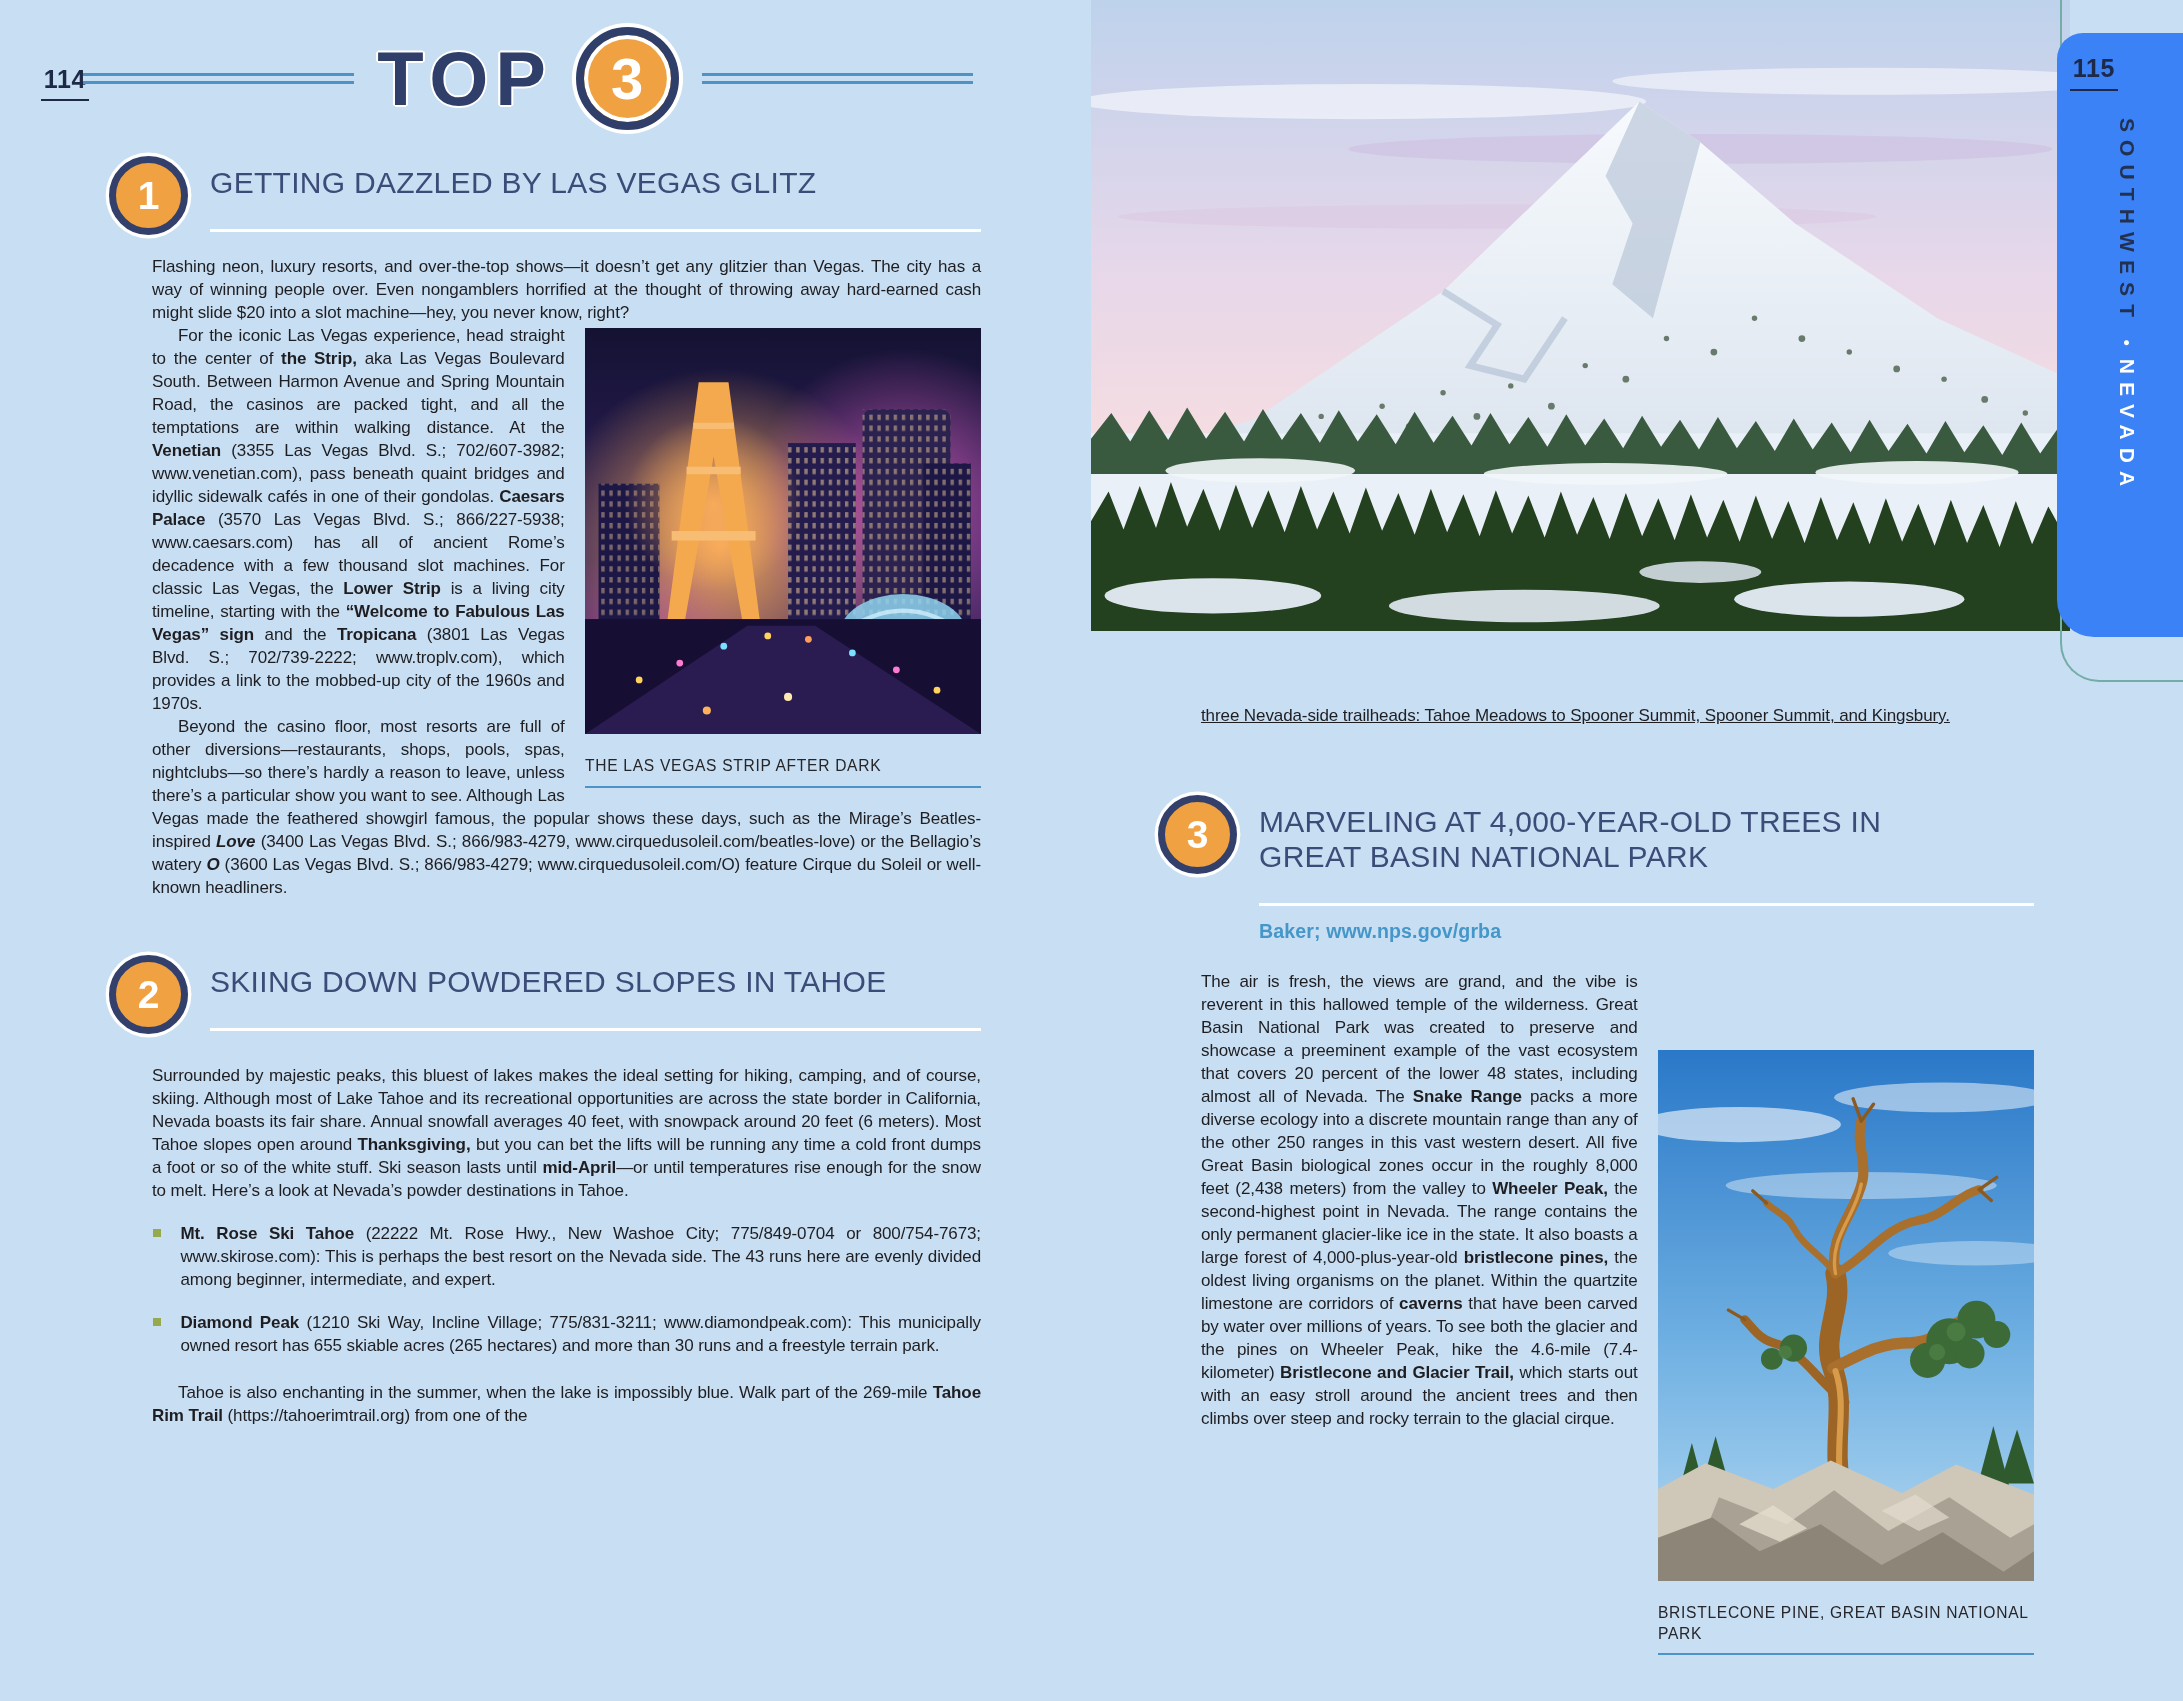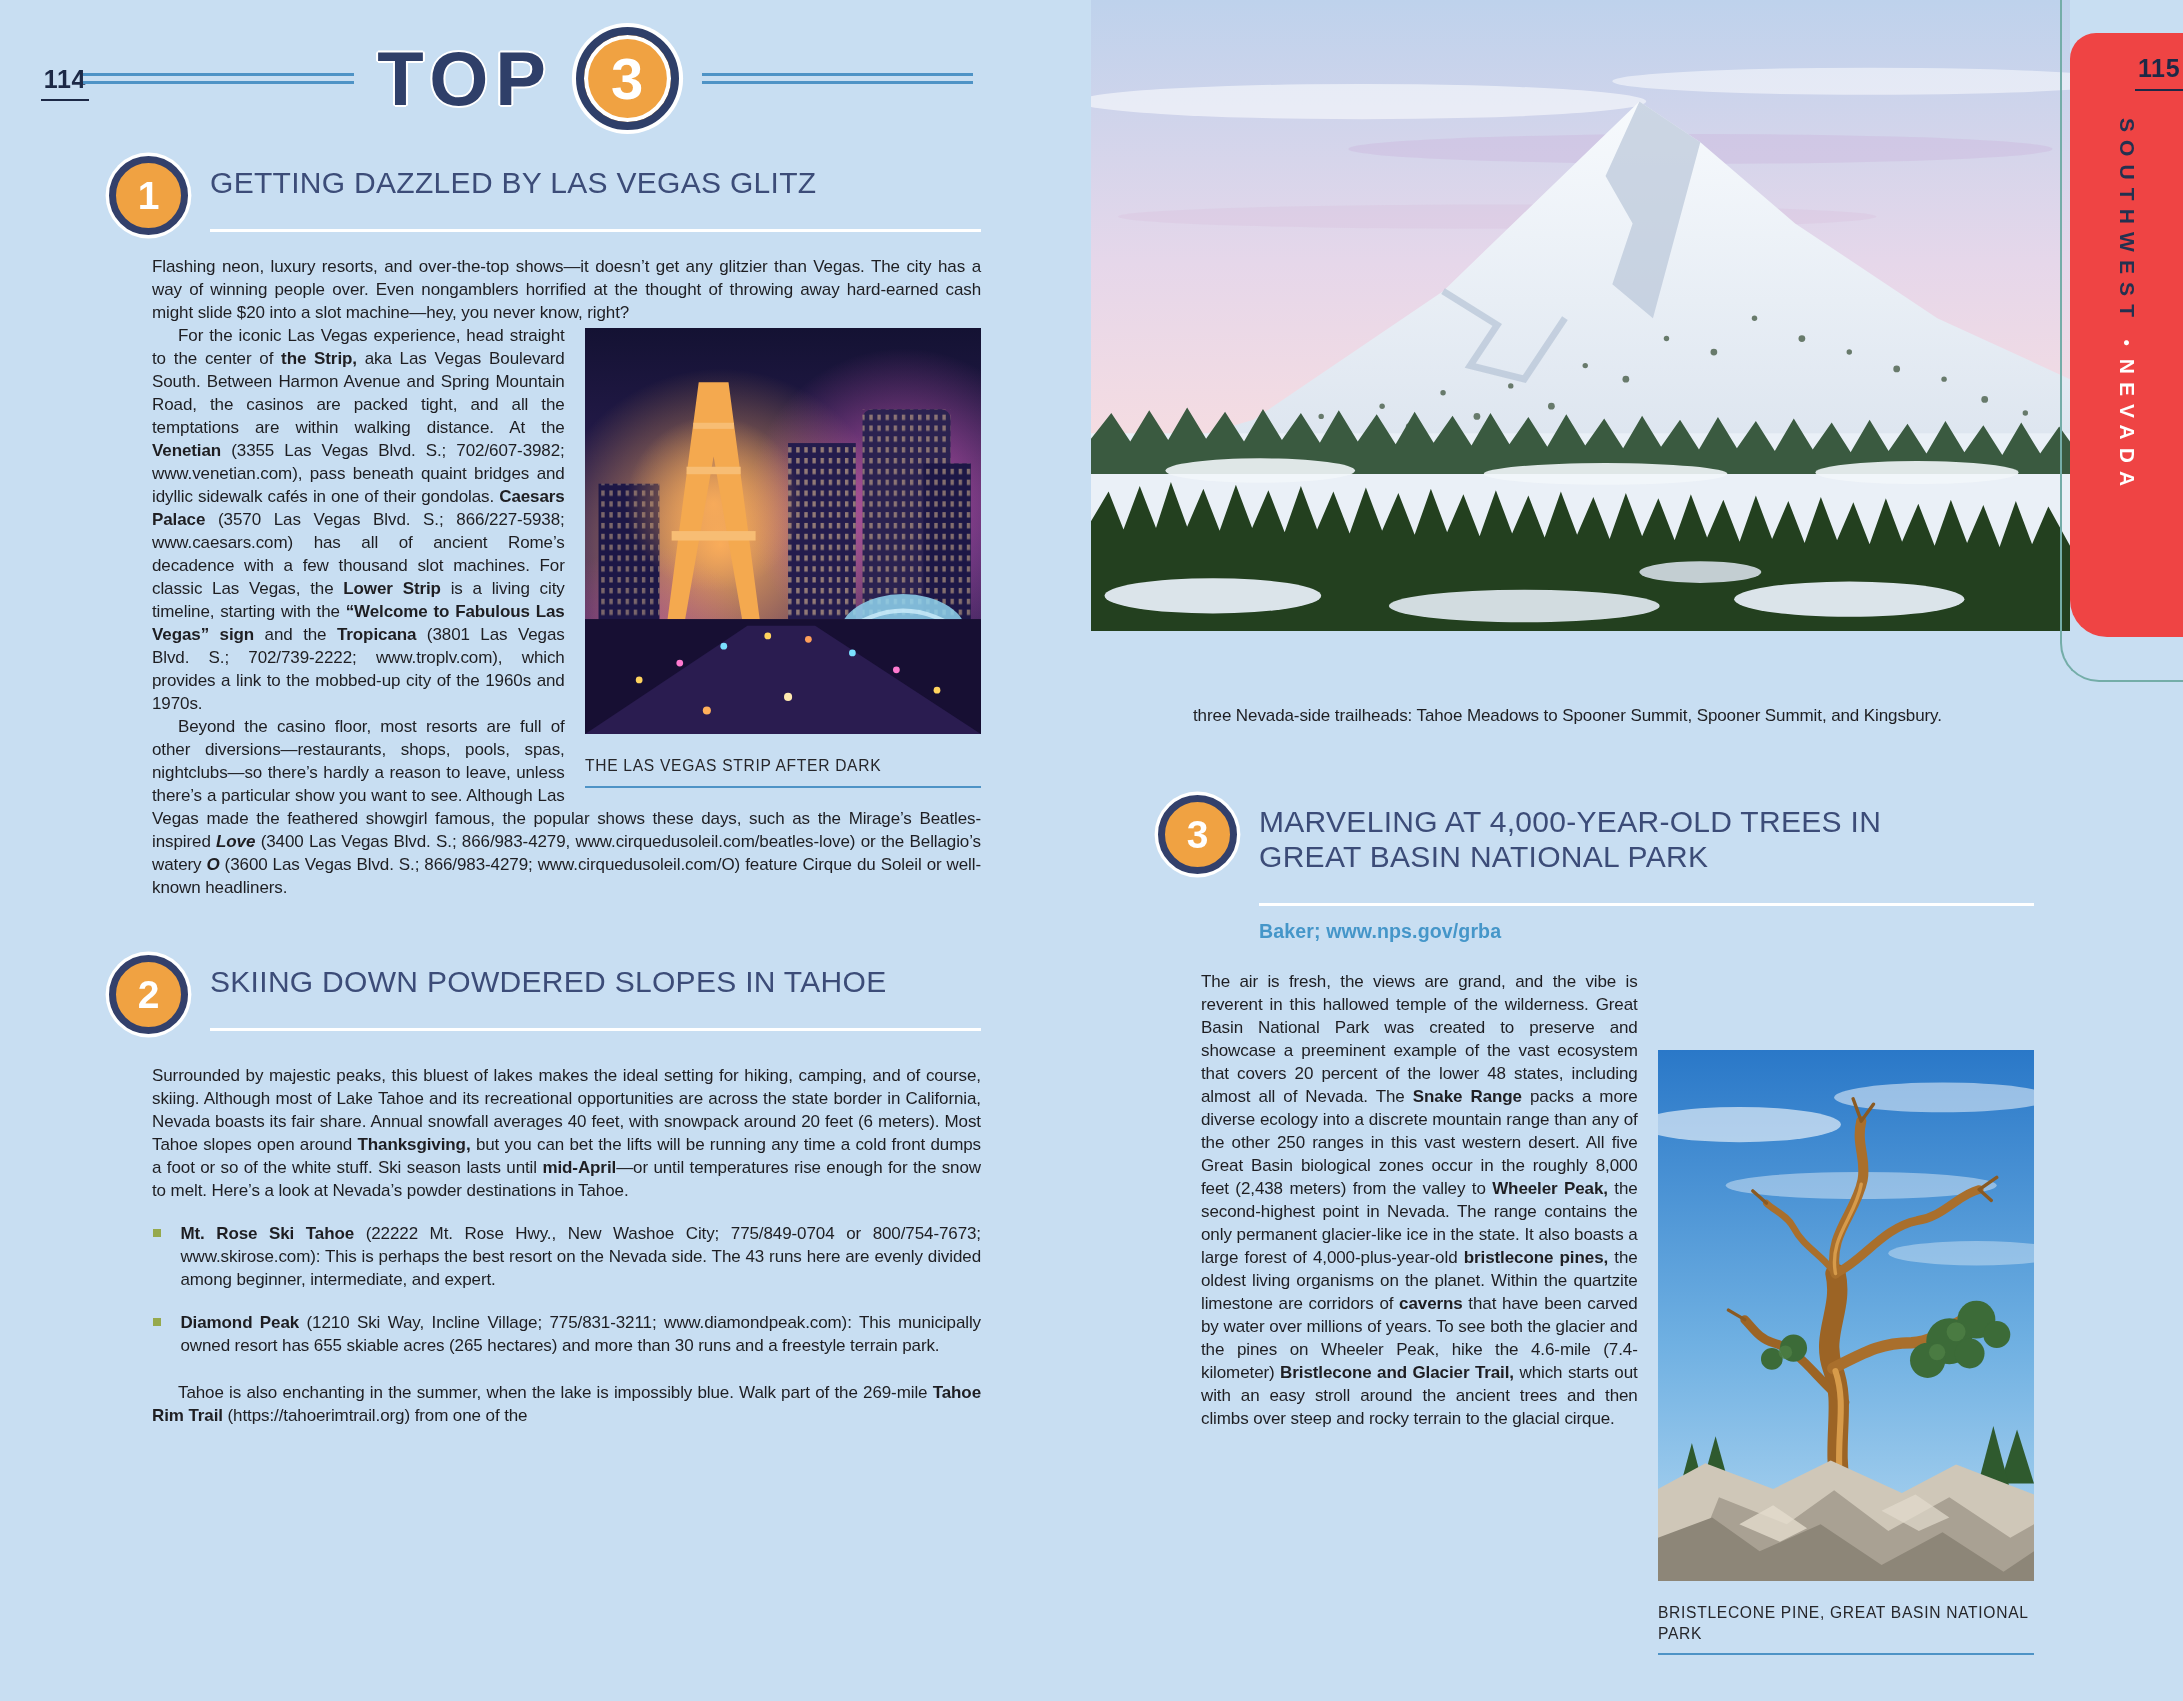--- a/index.html
+++ b/index.html
@@ -46,29 +46,29 @@
   .i{font-style:italic;}
 
   .bullet{position:relative;padding-left:28.4px;margin-top:20.3px;text-indent:0;}
   .bullet-sq{position:absolute;left:1.4px;top:7.4px;width:7.4px;height:7.4px;background:#96a94d;}
 
   
   #mtrose-photo{position:absolute;left:0;top:0;width:979px;height:631px;}
   #mtrose-photo svg{display:block;width:100%;height:100%;}
   #caption-mtrose{position:absolute;left:110px;top:640px;width:833px;font-size:15.6px;letter-spacing:0.7px;color:#26262a;
     border-bottom:2.7px solid #4e93c6;padding-bottom:10.8px;}
-  #continuation{position:absolute;left:102px;top:704px;width:833px;}
+  #continuation{position:absolute;left:110px;top:704px;width:833px;text-decoration:underline;}
   #sec3{position:absolute;left:110px;top:804px;width:833px;}
   #sec3 .floatblock{width:376px;margin-top:80px;}
 
   
   #tab-line{position:absolute;left:969px;top:0;right:0;height:680px;border-left:2.7px solid #74ada8;
     border-bottom:2.7px solid #74ada8;border-bottom-left-radius:39px;pointer-events:none;}
-  #side-tab{position:absolute;right:0;top:32.5px;width:113px;height:604px;background:#ef4444;
-    border-radius:26px 0 0 37px;text-align:right;}
+  #side-tab{position:absolute;right:0;top:32.5px;width:113px;height:604px;background:#3b82f6;
+    border-radius:26px 0 0 37px;text-align:left;padding-left:13px;}
   #pn-115{margin-top:21.7px;}
   .tab-vert{writing-mode:vertical-rl;margin:27px auto 0;font-size:21px;font-weight:bold;letter-spacing:8.1px;}
   .tab-region{color:#233150;}
   .tab-dot{color:#ffffff;font-size:11.5px;padding:10.8px 0;letter-spacing:0;}
   .tab-state{color:#ffffff;}
 </style>
 </head>
 <body>
 
 <div class="spread">

